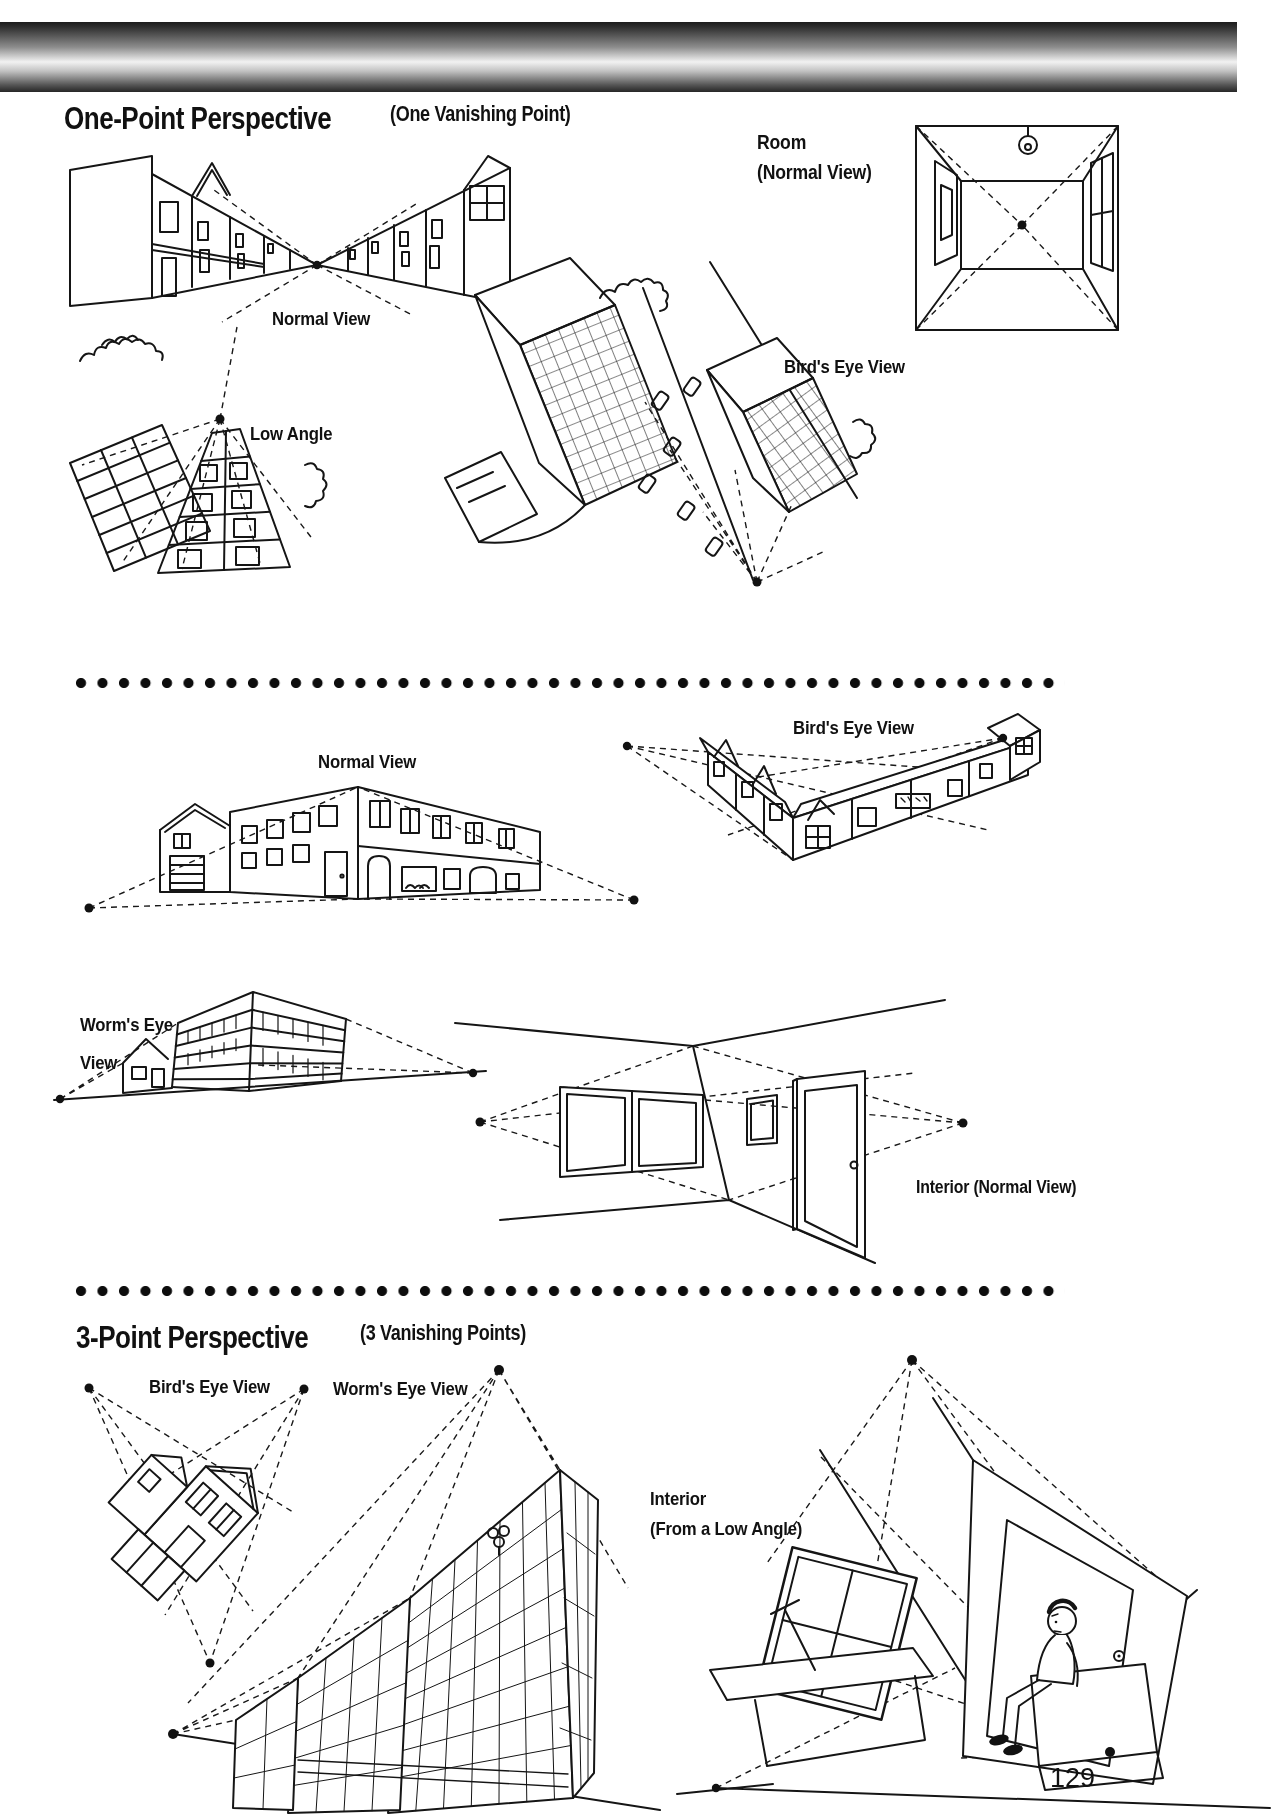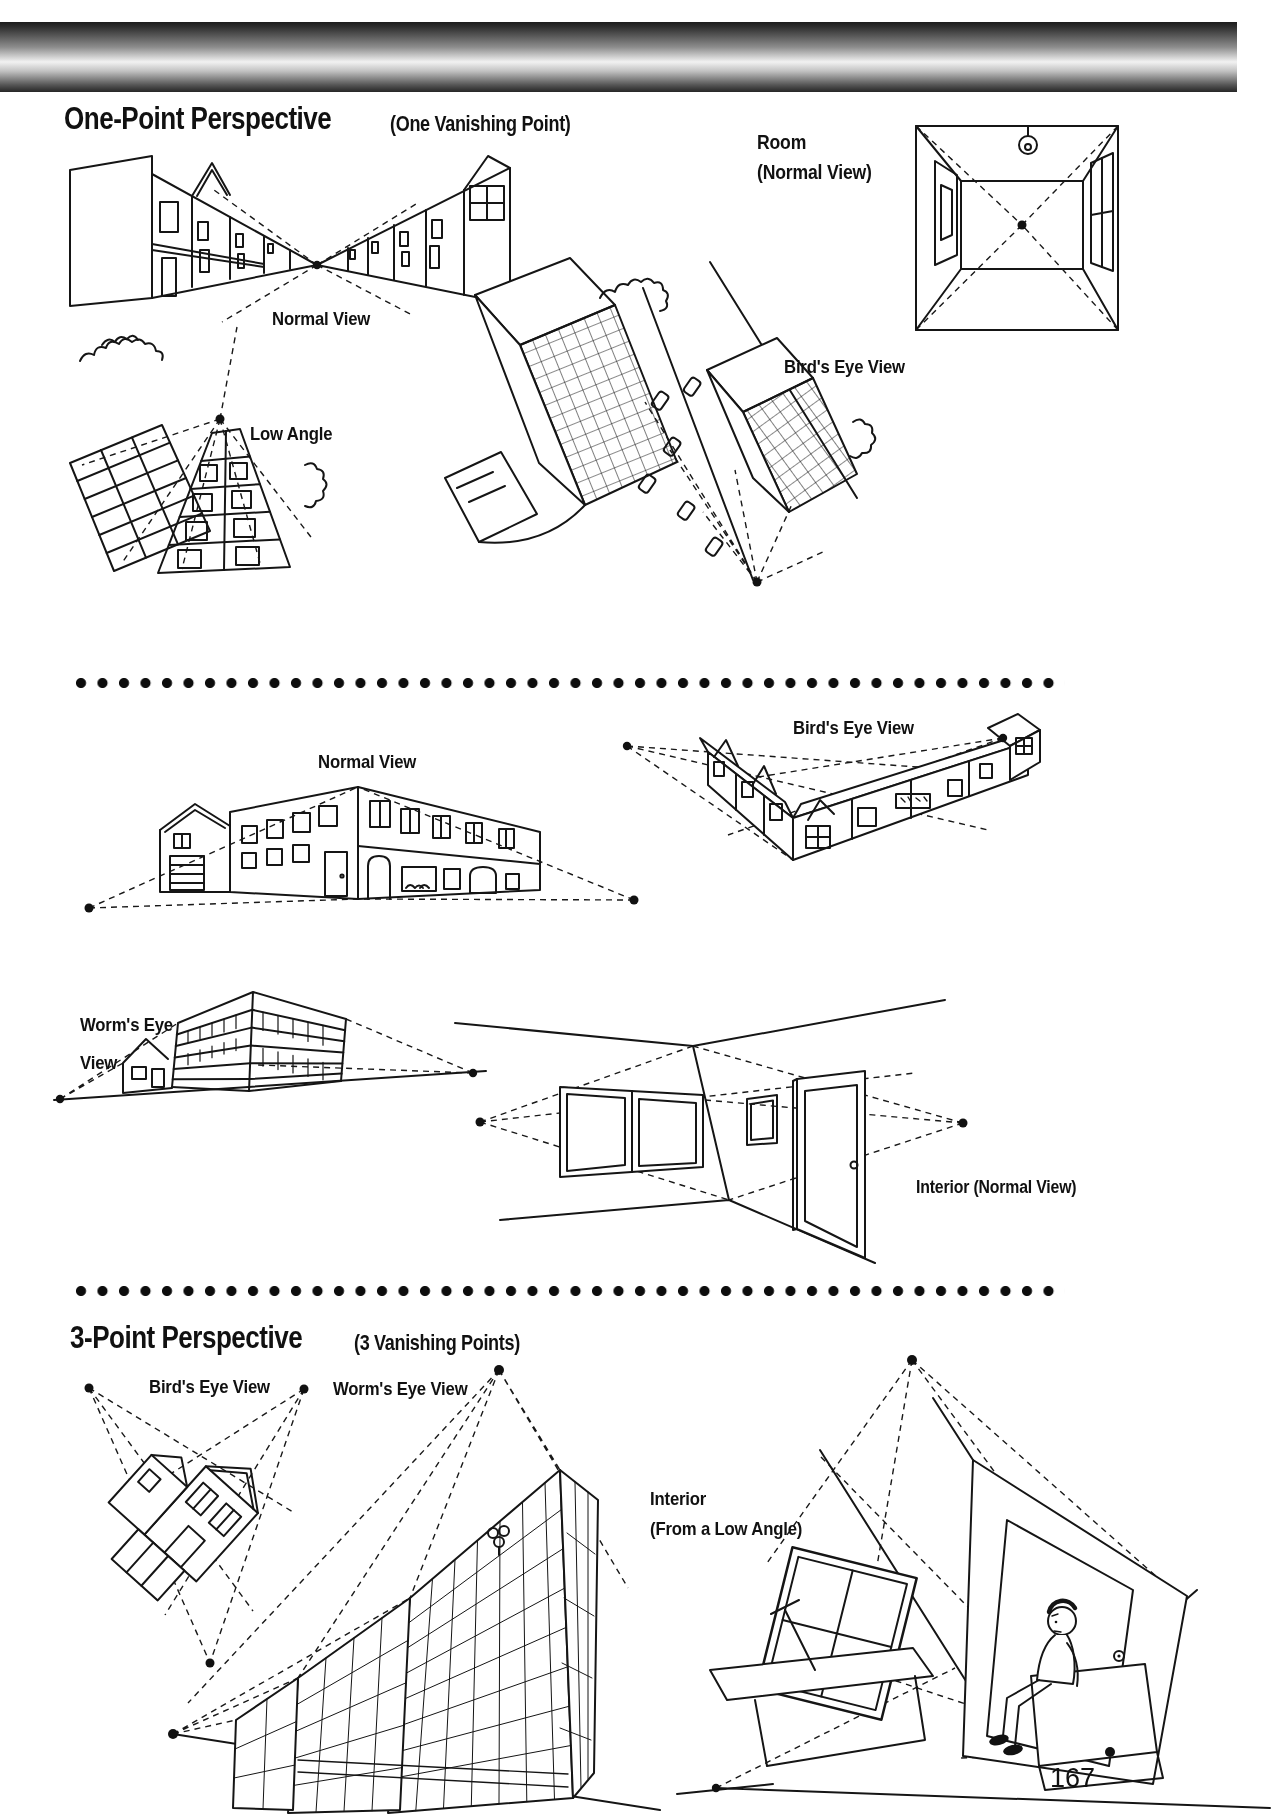--- a/index.html
+++ b/index.html
@@ -3,21 +3,21 @@
 <meta charset="utf-8">
 <style>
   html,body{margin:0;padding:0;background:#e8e8e8;}
   #page{position:relative;width:1280px;height:1819px;background:#ffffff;overflow:hidden;
         font-family:"Liberation Sans", sans-serif;color:#111;}
   .bar{position:absolute;left:0;top:22px;width:1237px;height:70px;
        background:linear-gradient(to bottom,#1c1c1c 0%,#2e2e2e 7%,#8d8d8d 36%,#f2f2f2 57%,#c2c2c2 70%,#555 90%,#262626 100%);}
   .dots{position:absolute;left:75px;width:990px;height:12px;
         background-image:radial-gradient(circle at 6px 6px,#0d0d0d 4.6px,transparent 5.5px);
         background-size:21.5px 12px;background-repeat:repeat-x;}
-  .sec-title{position:absolute;white-space:nowrap;display:flex;align-items:flex-end;gap:8px;}
+  .sec-title{position:absolute;white-space:nowrap;display:flex;align-items:flex-start;gap:8px;}
   .t-main{font-weight:700;font-size:31px;letter-spacing:-.6px;transform:scaleX(.84);transform-origin:0 100%;display:inline-block;}
   .t-sub{font-weight:700;font-size:22px;letter-spacing:-.4px;transform:scaleX(.82);transform-origin:0 100%;display:inline-block;}
   .lbl{position:absolute;font-weight:700;font-size:19px;letter-spacing:-.2px;white-space:nowrap;
        transform:scaleX(.88);transform-origin:0 0;color:#111;}
   .lbl.sm{font-size:18px;}
   .pagenum{position:absolute;left:1050px;top:1763px;font-size:27px;font-weight:400;letter-spacing:0;}
   svg.panel{position:absolute;overflow:visible;}
   svg .ink{stroke:#151515;fill:none;stroke-width:2;stroke-linejoin:round;stroke-linecap:round;}
   svg .dash{stroke:#181818;fill:none;stroke-width:1.4;stroke-dasharray:6 5;}
   svg .dot{fill:#111;stroke:none;}
@@ -284,21 +284,21 @@
       <path d="M352,64 L348,66 L348,215 L352,214"></path>
       <circle cx="409" cy="150" r="3.5"></circle>
     </g>
     <circle class="dot" cx="35" cy="107" r="4.5"></circle>
       <circle class="dot" cx="518" cy="108" r="4.5"></circle>
   </svg>
   <div class="lbl sm" style="left:916px;top:1177px">Interior (Normal View)</div>
 
   <div class="dots" style="top:1285px"></div>
 
-  <div class="sec-title" style="left:70px;top:1320px">
+  <div class="sec-title" style="left:76px;top:1320px">
     <span class="t-main">3-Point Perspective</span>
     <span class="t-sub">(3 Vanishing Points)</span>
   </div>
   <div class="lbl" style="left:149px;top:1376px">Bird's Eye View</div>
   <div class="lbl" style="left:333px;top:1378px">Worm's Eye View</div>
 
   <svg class="panel" style="left:55px;top:1380px" width="290" height="295" viewBox="0 0 290 295">
     <g class="dash" stroke-dasharray="6 5">
       <path d="M34,8 L155,283 M249,9 L155,283 M34,8 L238,132 M34,8 L198,231 M249,9 L62,128 M249,9 L110,235"></path>
     </g>
@@ -383,14 +383,14 @@
       <path d="M452,305 C462,318 464,334 462,348"></path>
       <path d="M424,342 L392,360 L388,398 M436,346 L404,368 L400,408"></path>
       <ellipse cx="384" cy="402" rx="10" ry="5" transform="rotate(-15 384 402)" class="dot"></ellipse>
       <ellipse cx="398" cy="412" rx="10" ry="5" transform="rotate(-12 398 412)" class="dot"></ellipse>
     </g>
     <circle class="dot" cx="297" cy="22" r="5"></circle>
       <circle class="dot" cx="495" cy="414" r="5"></circle>
       <circle class="dot" cx="101" cy="450" r="4.2"></circle>
   </svg>
 
-  <div class="pagenum">167</div>
+  <div class="pagenum">129</div>
 </div>
 
 </body></html>

